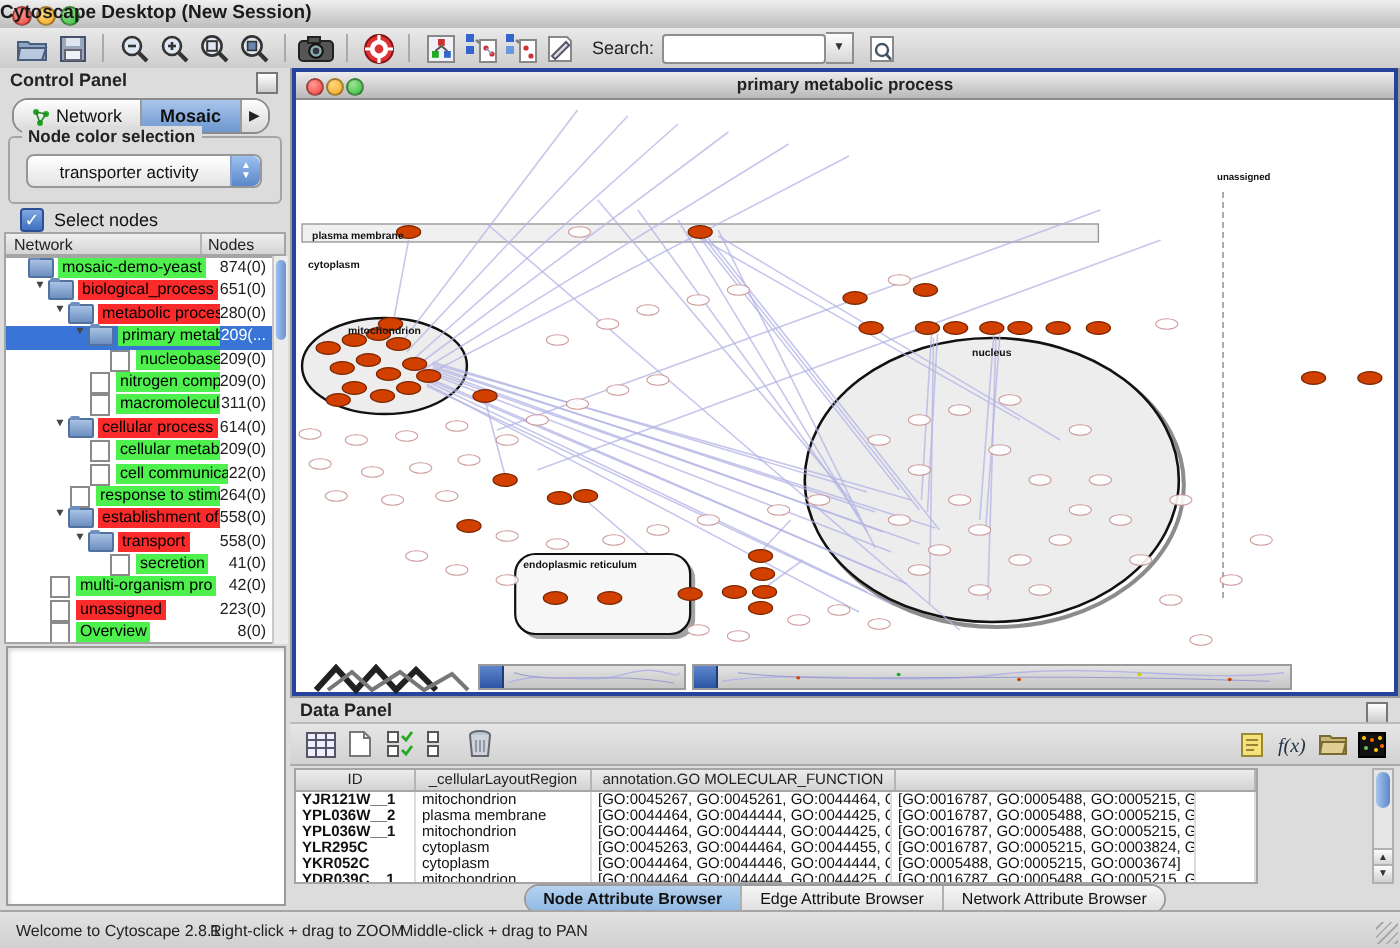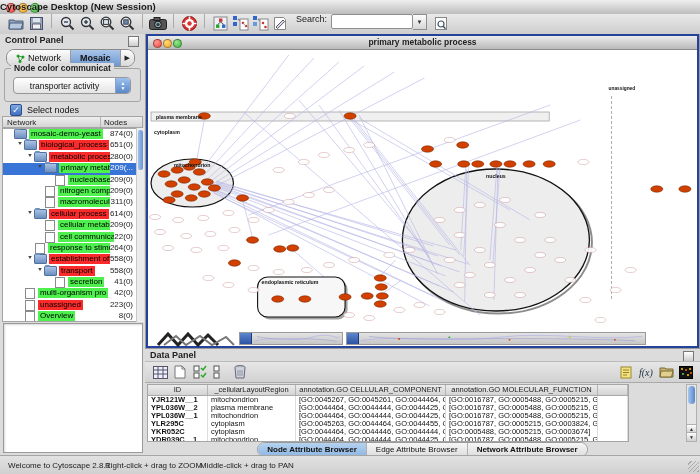--- a/index.html
+++ b/index.html
@@ -11,21 +11,21 @@
     background:linear-gradient(#efefef,#bdbdbd);border-bottom:1px solid #8a8a8a;}
   .titlebar .title{position:absolute;left:0;right:0;top:1px;text-align:left;
     font-size:9.5px;font-weight:bold;color:#1a1a1a;}
   .tl-dot{position:absolute;top:3px;width:8px;height:8px;border-radius:50%;border:0.5px solid rgba(0,0,0,.35);}
   .dot-close{left:6px;background:radial-gradient(circle at 35% 30%,#ff9b94,#f0433a);}
   .dot-min{left:18px;background:radial-gradient(circle at 35% 30%,#ffd97a,#f5a623);}
   .dot-zoom{left:30px;background:radial-gradient(circle at 35% 30%,#9ee493,#32ba3a);}
   
   .toolbar{position:absolute;left:0;top:14px;width:700px;height:20px;
     background:linear-gradient(#e9e9e9,#cdcdcd);border-bottom:1px solid #999;
-    display:flex;align-items:flex-start;}
+    display:flex;align-items:center;}
   .tb-btn{width:20px;height:18px;display:flex;align-items:center;justify-content:center;flex:0 0 auto;}
   .tb-sep{width:1px;height:14px;background:#aaa;margin:0 5px;flex:0 0 auto;}
   .tb-label{font-size:9px;color:#222;margin:0 4px 0 6px;flex:0 0 auto;}
   .tb-search{width:76px;height:13px;border:1px solid #8e8e8e;border-radius:2px;background:#fff;
     font-size:9px;padding:0 2px;flex:0 0 auto;}
   .tb-drop{width:13px;height:14px;border:1px solid #8e8e8e;border-left:none;background:linear-gradient(#fdfdfd,#d6d6d6);
     display:flex;align-items:center;justify-content:center;font-size:6px;color:#333;flex:0 0 auto;}
   
   .cpanel{position:absolute;left:0;top:34px;width:145px;height:421px;background:#dcdcdc;border-right:1px solid #9a9a9a;}
   .cp-header{position:absolute;left:0;top:0;width:100%;height:13px;font-size:9px;font-weight:bold;color:#222;
@@ -106,21 +106,21 @@
   .c0{width:60px;flex:0 0 auto;} .c1{width:88px;flex:0 0 auto;}
   .c2{width:150px;flex:0 0 auto;} .c3{width:152px;flex:0 0 auto;} .c4{flex:1;}
   .tbl-sb{position:absolute;right:3px;top:35px;width:11px;height:58px;background:#e6e6e6;border:1px solid #b0b0b0;box-sizing:border-box;}
   .tbl-sb .thumb{position:absolute;left:1px;top:1px;width:7px;height:18px;border-radius:4px;
     background:linear-gradient(90deg,#a6c6ef,#5b87c9);}
   .tbl-sb .btn{position:absolute;left:0;width:9px;height:8px;font-size:5px;text-align:center;color:#333;
     background:linear-gradient(#fdfdfd,#cfcfcf);border-top:1px solid #b0b0b0;line-height:8px;}
   .dp-tabs{position:absolute;left:0;top:93px;width:100%;display:flex;justify-content:center;}
   .dp-tabgroup{display:flex;border:1px solid #9a9a9a;border-radius:8px;overflow:hidden;background:#ececec;}
   .dp-tab{font-size:8px;color:#111;padding:2px 9px;border-right:1px solid #b0b0b0;background:linear-gradient(#f6f6f6,#dedede);}
-  .dp-tab:last-child{border-right:none;font-weight:bold;}
+  .dp-tab:last-child{border-right:none;}
   .dp-tab.sel{background:linear-gradient(#b5d2ef,#8fb8e4);font-weight:bold;}
   
   .statusbar{position:absolute;left:0;top:455px;width:700px;height:19px;background:linear-gradient(#e2e2e2,#cfcfcf);
     border-top:1px solid #a5a5a5;font-size:8px;color:#222;}
   .statusbar span{position:absolute;top:5px;}
   .grip{position:absolute;right:1px;bottom:1px;width:11px;height:11px;
     background:repeating-linear-gradient(135deg,transparent 0 2px,#aaa 2px 3px);}
   svg{display:block;}
 </style>
 </head>
@@ -261,21 +261,21 @@
           <path d="M2 2 L7 3 L4 7.5 Z" fill="none" stroke="#282" stroke-width="0.8"></path>
         </svg>
         <span>Network</span>
       </div>
       <div class="cp-tab sel">
         <span>Mosaic</span>
       </div>
       <div class="cp-tab-arrow">▶</div>
     </div>
     <div class="groupbox">
-      <span class="legend">Node color communicat</span>
+      <span class="legend">Node color selection</span>
       <div class="combo">
         <span class="val">transporter activity</span>
         <span class="step">
             <span>▲</span>
             <span>▼</span>
           </span>
       </div>
     </div>
     <div class="chk-row">
       <span class="chk">✓</span>
@@ -663,21 +663,20 @@
             <circle cx="4" cy="8" r="1" fill="#6c6"></circle>
           <circle cx="9" cy="9" r="1" fill="#fc0"></circle>
             <circle cx="12" cy="7" r="1" fill="#f60"></circle>
         </svg>
       </div>
     </div>
     <div class="attr-table" id="attr-table">
         <div class="at-head">
           <div class="c0">ID</div>
           <div class="c1">_cellularLayoutRegion</div>
-          <div class="c2">annotation.GO CELLULAR_COMPONENT</div>
           <div class="c3">annotation.GO MOLECULAR_FUNCTION</div>
           <div class="c4"></div>
         </div>
         <div class="at-row">
           <div class="c0">YJR121W__1</div>
           <div class="c1">mitochondrion</div>
           <div class="c2">[GO:0045267, GO:0045261, GO:0044464, G...</div>
           <div class="c3">[GO:0016787, GO:0005488, GO:0005215, G...</div>
           <div class="c4"></div>
         </div>

